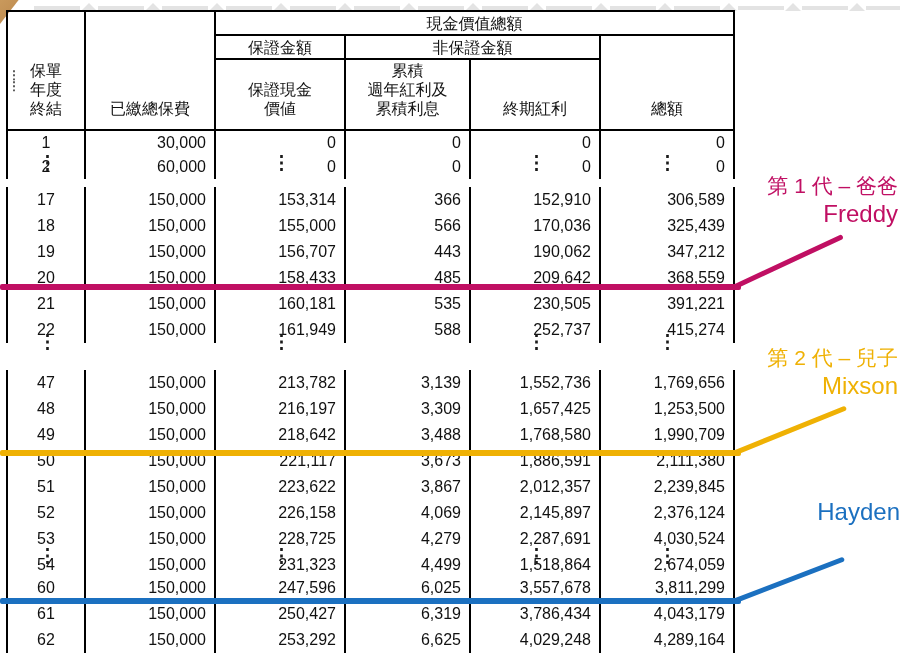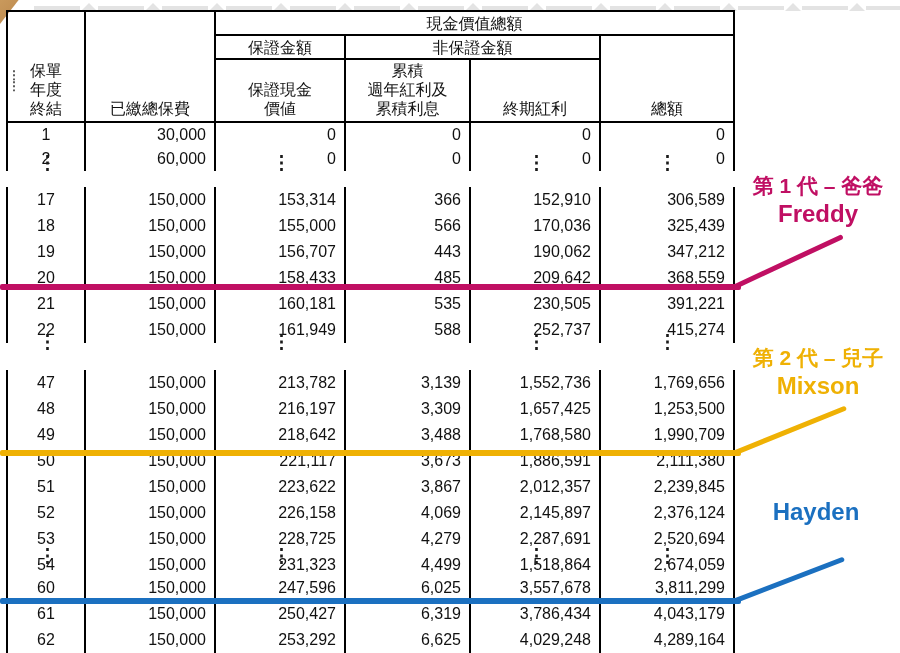--- a/index.html
+++ b/index.html
@@ -17,38 +17,38 @@
           border-left:8px solid transparent;border-right:8px solid transparent;border-bottom:8px solid #e3e3e3;}
 
   
   table.blk{position:absolute;left:6px;width:727px;border-collapse:collapse;table-layout:fixed;
             font-size:16px;}
   table.blk th, table.blk td{border:2px solid #000;overflow:hidden;}
   table.blk td{border-top:none;border-bottom:none;white-space:nowrap;}
   col.c1{width:78px}col.c2{width:130px}col.c3{width:130px}col.c4{width:125px}col.c5{width:130px}col.c6{width:134px}
   th{font-weight:normal;text-align:center;white-space:pre-line;line-height:19px;}
   .h20{height:20px;vertical-align:middle;}
-  .th-bottom{vertical-align:bottom;padding-bottom:3px;}
+  .th-bottom{vertical-align:bottom;padding-bottom:11px;}
   .h56{height:56px;border-radius:6px;}
   td.c-year{text-align:center;height:24px;}
   td.c-num{text-align:right;padding-right:8px;height:24px;}
   #blk0 td.c-year,#blk0 td.c-num{height:22px;}
 
   
   .gap{position:absolute;left:6px;width:727px;}
   .vdots{position:absolute;top:0;width:14px;text-align:center;font-size:19px;line-height:9px;
          letter-spacing:0;color:#1a1a1a;font-weight:bold;}
   .hdr-dots{position:absolute;left:8px;top:70px;font-size:12px;line-height:11px;color:#444;font-weight:bold;}
 
   
   .hline{position:absolute;left:0;width:741px;height:6px;border-radius:2px;}
   .diag{position:absolute;height:5px;border-radius:3px;transform-origin:left center;}
 
   
-  .annot{position:absolute;text-align:center;font-weight:bold;}
+  .annot{position:absolute;text-align:right;font-weight:normal;}
   .annot-cn{font-size:21px;line-height:26px;white-space:nowrap;}
   .annot-en{font-size:24px;line-height:30px;}
 </style>
 </head>
 <body>
 
 <div class="page">
 
   <div class="corner" style="background: linear-gradient(135deg, rgb(201, 153, 92), rgb(185, 133, 74));"></div>
   <div class="trim">
@@ -294,21 +294,21 @@
           <td class="c-num">4,069</td>
           <td class="c-num">2,145,897</td>
           <td class="c-num">2,376,124</td>
         </tr>
         <tr>
           <td class="c-year">53</td>
           <td class="c-num">150,000</td>
           <td class="c-num">228,725</td>
           <td class="c-num">4,279</td>
           <td class="c-num">2,287,691</td>
-          <td class="c-num">2,520,694</td>
+          <td class="c-num">4,030,524</td>
         </tr>
         <tr>
           <td class="c-year">54</td>
           <td class="c-num">150,000</td>
           <td class="c-num">231,323</td>
           <td class="c-num">4,499</td>
           <td class="c-num">1,518,864</td>
           <td class="c-num">2,674,059</td>
         </tr>
       </tbody>

